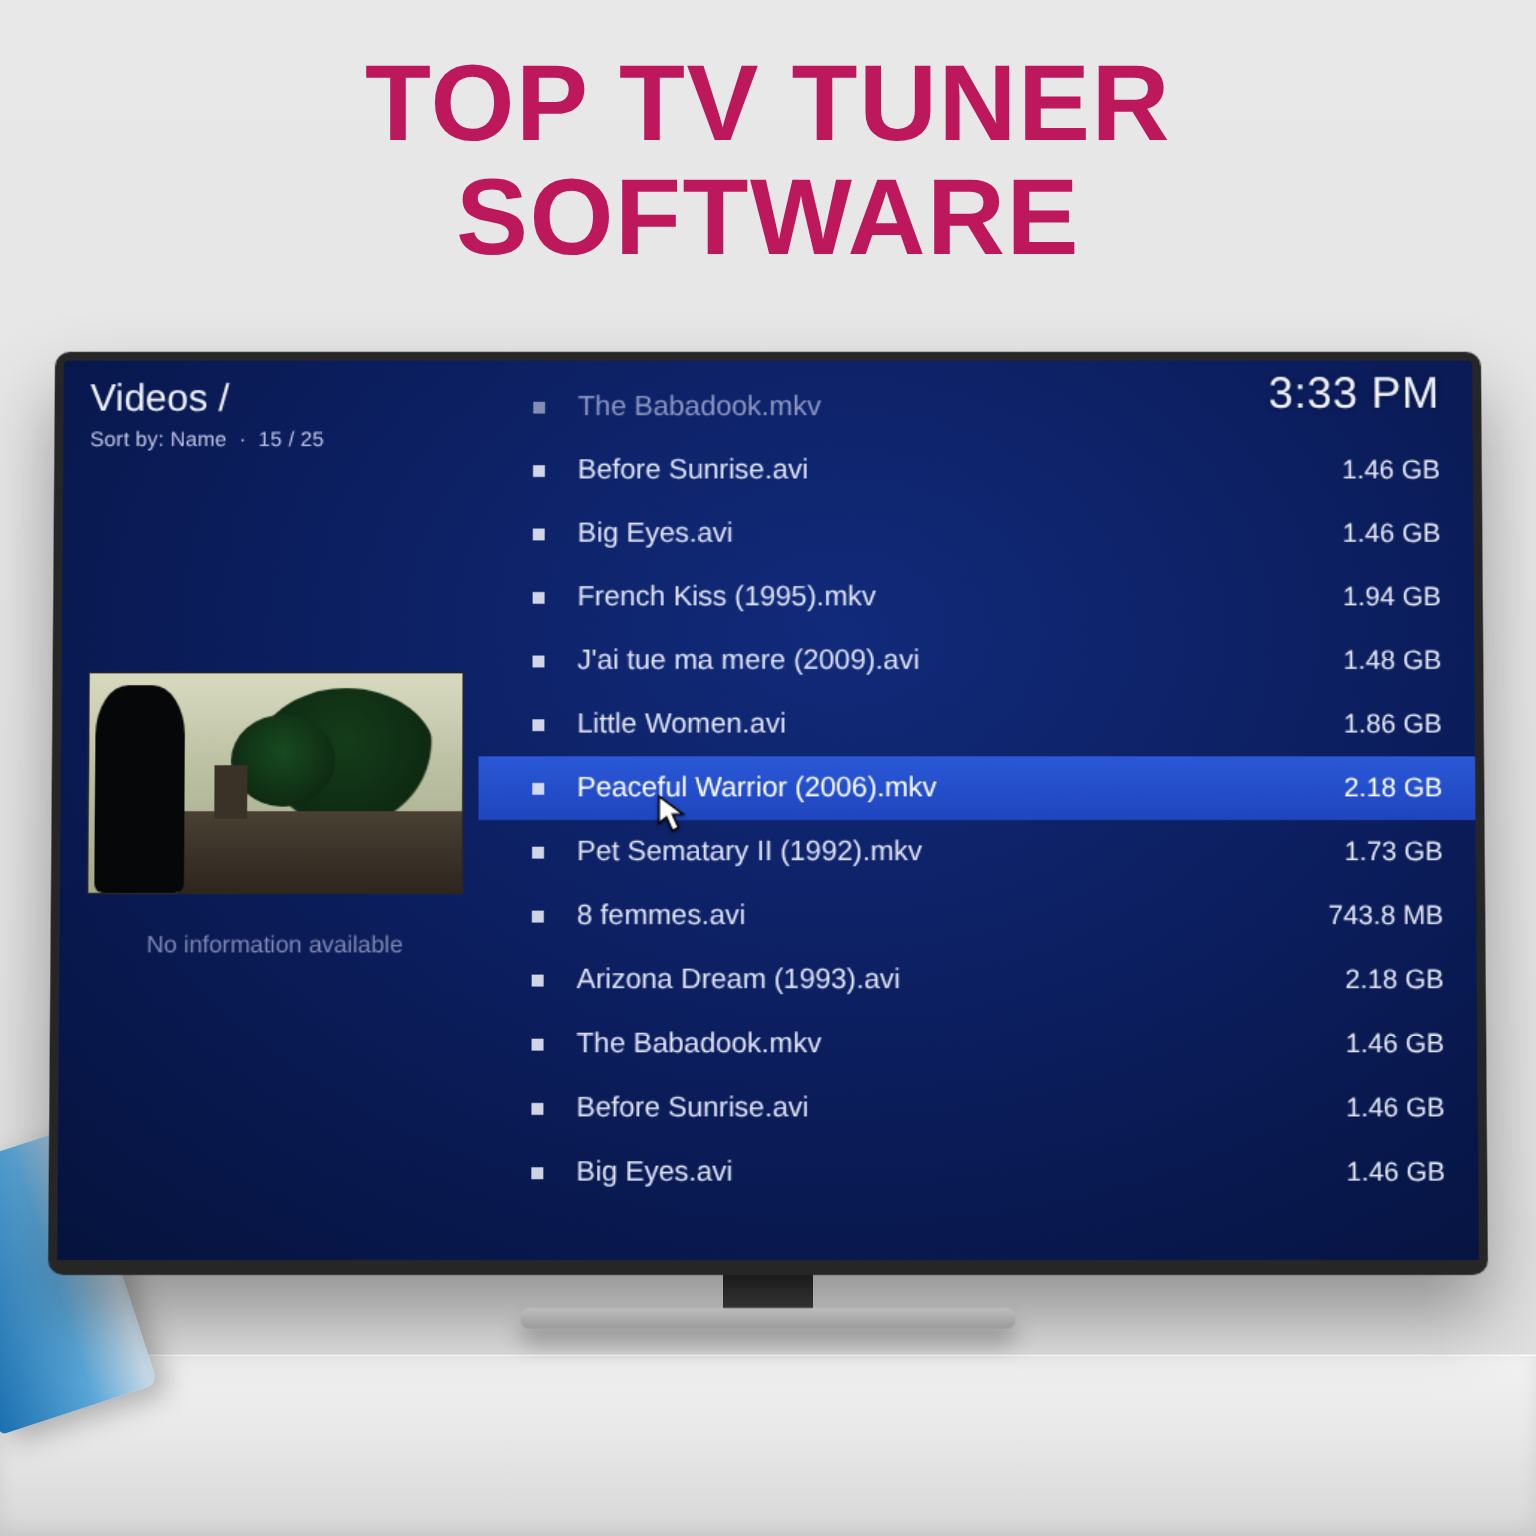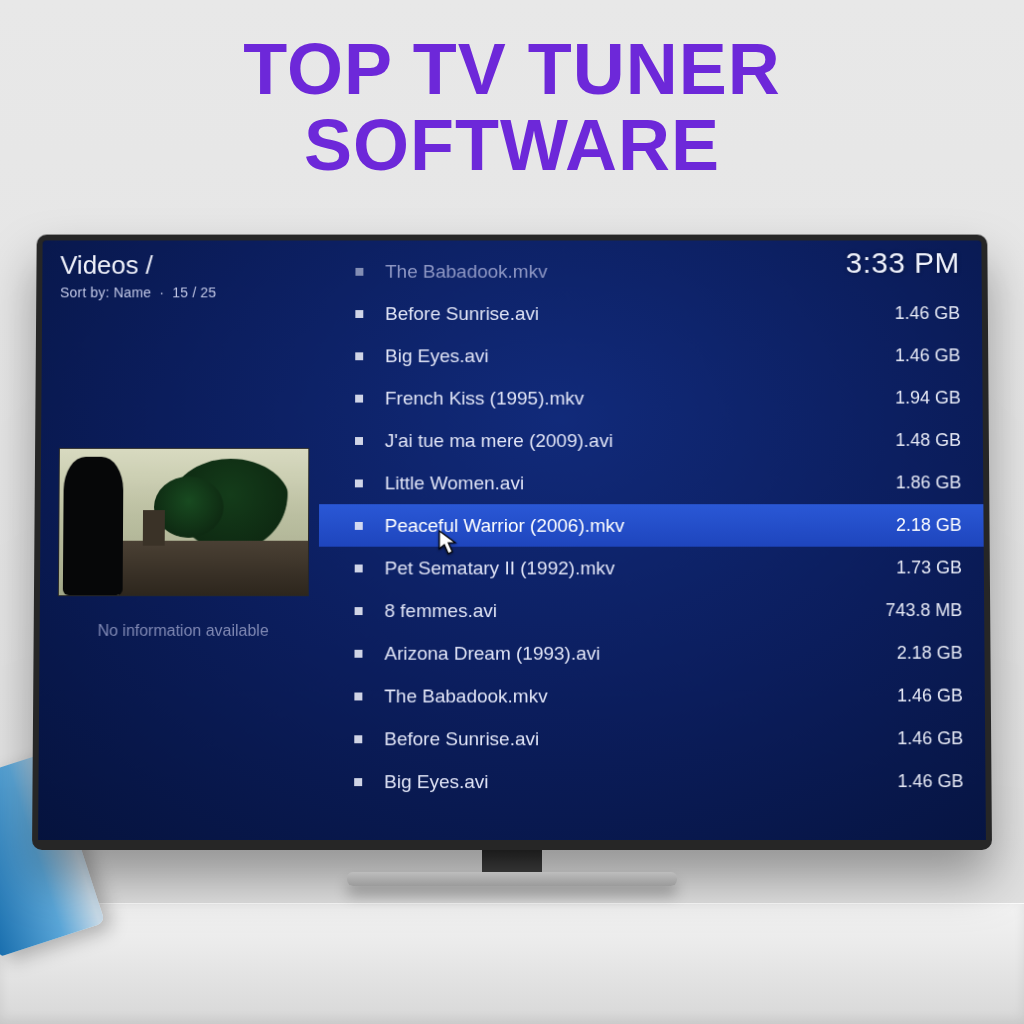--- a/index.html
+++ b/index.html
@@ -6,21 +6,21 @@
   html, body { width: 1024px; height: 1024px; overflow: hidden; font-family: Arial, Helvetica, sans-serif; }
   body {
     background: linear-gradient(180deg, #e8e8e8 0%, #e4e4e4 60%, #dedede 100%);
     position: relative;
   }
   .headline {
     text-align: center;
     font-size: 72px;
     font-weight: 800;
     letter-spacing: 1px;
-    color: #6d28d9;
+    color: #be185d;
     line-height: 1.05;
     padding-top: 32px;
   }
   .shelf {
     position: absolute;
     left: 0; right: 0; bottom: 0;
     height: 120px;
     background: linear-gradient(180deg, #f3f3f3 0%, #e9e9e9 40%, #d7d7d7 100%);
     box-shadow: 0 -4px 12px rgba(0,0,0,0.08) inset, 0 -1px 0 rgba(255,255,255,0.9);
   }

